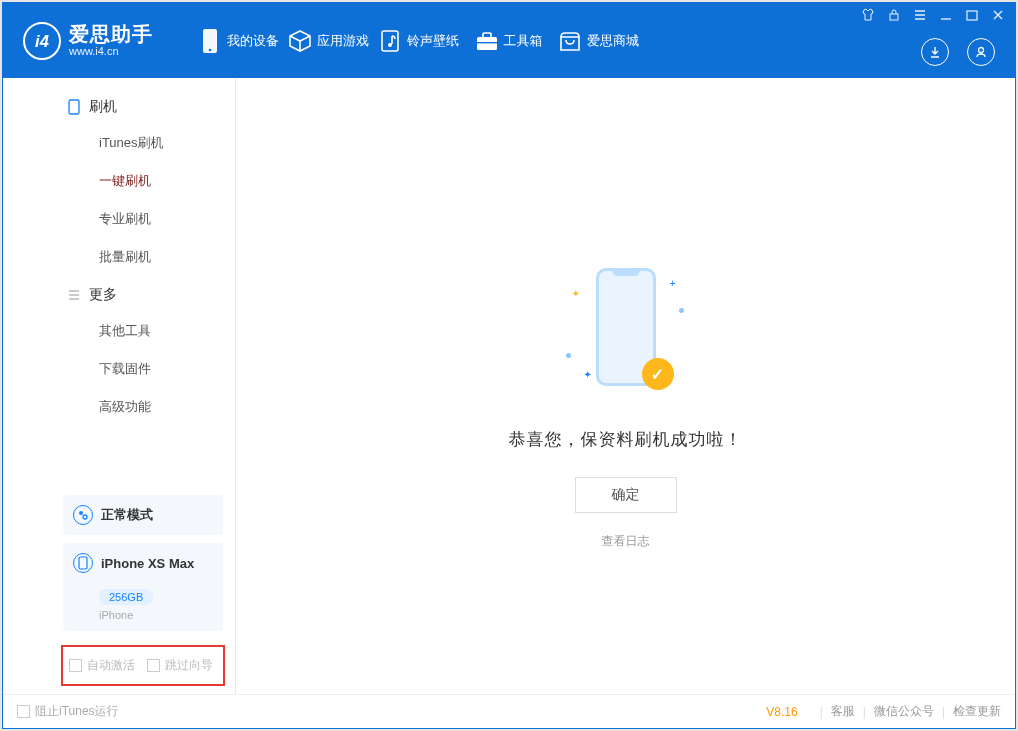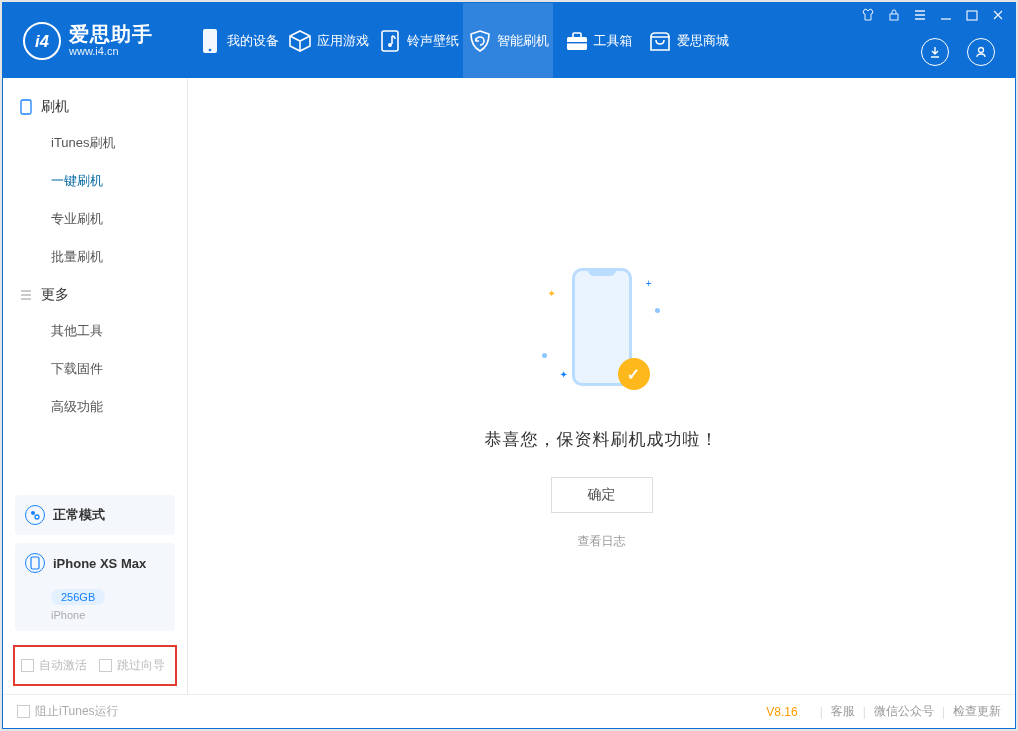--- a/index.html
+++ b/index.html
@@ -80,41 +80,41 @@
   right: 20px;
   top: 35px;
   display: flex;
   gap: 18px;
 }
 .header-right .circ {
   width: 28px; height: 28px; border: 1.5px solid #fff; border-radius: 50%;
   display:flex;align-items:center;justify-content:center;color:#fff;
   cursor:pointer;
 }
-.body-area { flex: 1; display: flex; overflow:hidden; }
+.body-area { flex: 1; display: flex; overflow:hidden;padding-left:48px; }
 .sidebar {
   width: 185px;
   border-right: 1px solid #e8e8e8;
   display: flex;
   flex-direction: column;
   padding-top: 10px;
 }
 .sb-section-title {
   display:flex; align-items:center; gap:8px;
   padding: 10px 16px 8px 16px;
   font-size: 14px; color:#333; font-weight:500;
 }
 .sb-section-title .ic { width:14px;height:14px;display:flex;align-items:center;justify-content:center;color:#888; }
 .sb-item {
   padding: 10px 12px 10px 48px;
   font-size: 13px;
   color: #555;
   cursor: pointer;
 }
-.sb-item.active { color: #0369a1; }
+.sb-item.active { color: #7f1d1d; }
 .sb-device-cards { margin-top:auto; padding: 10px 12px 0 12px; }
 .card {
   background: #f4f7fb;
   border-radius: 4px;
   padding: 10px 10px;
   margin-bottom: 8px;
 }
 .card-row { display:flex; align-items:center; gap:8px; }
 .dot-ic { width:20px;height:20px;border-radius:50%;border:1.5px solid #1782ff;display:flex;align-items:center;justify-content:center; }
 .card .dname { font-size:13px; color:#333; font-weight: 600; }
@@ -192,30 +192,20 @@
       </div>
       <div class="nav-tab">
         <span class="nav-icon">
             <svg width="24" height="26" viewBox="0 0 24 26">
               <rect x="4" y="3" width="16" height="20" rx="2" fill="none" stroke="#fff" stroke-width="1.6"></rect>
               <path d="M14 8 L14 16 M14 8 Q17 8 17 11" stroke="#fff" stroke-width="1.6" fill="none"></path>
               <circle cx="12" cy="17" r="2" fill="#fff"></circle>
             </svg>
           </span>
         <span>铃声壁纸</span>
-      </div>
-      <div class="nav-tab active">
-        <span class="nav-icon">
-            <svg width="26" height="26" viewBox="0 0 26 26">
-              <path d="M13 3 L22 6 Q22 18 13 23 Q4 18 4 6 Z" fill="none" stroke="#fff" stroke-width="1.6"></path>
-              <path d="M9 13 A4 4 0 1 1 13 17" fill="none" stroke="#fff" stroke-width="1.6"></path>
-              <path d="M9 10 L9 13 L12 13" fill="none" stroke="#fff" stroke-width="1.6"></path>
-            </svg>
-          </span>
-        <span>智能刷机</span>
       </div>
       <div class="nav-tab">
         <span class="nav-icon">
             <svg width="26" height="24" viewBox="0 0 26 24">
               <rect x="3" y="8" width="20" height="13" rx="1.5" fill="#fff"></rect>
               <rect x="9" y="4" width="8" height="5" rx="1" fill="none" stroke="#fff" stroke-width="1.6"></rect>
               <rect x="3" y="13" width="20" height="1.4" fill="#0e6fd7"></rect>
             </svg>
           </span>
         <span>工具箱</span>

